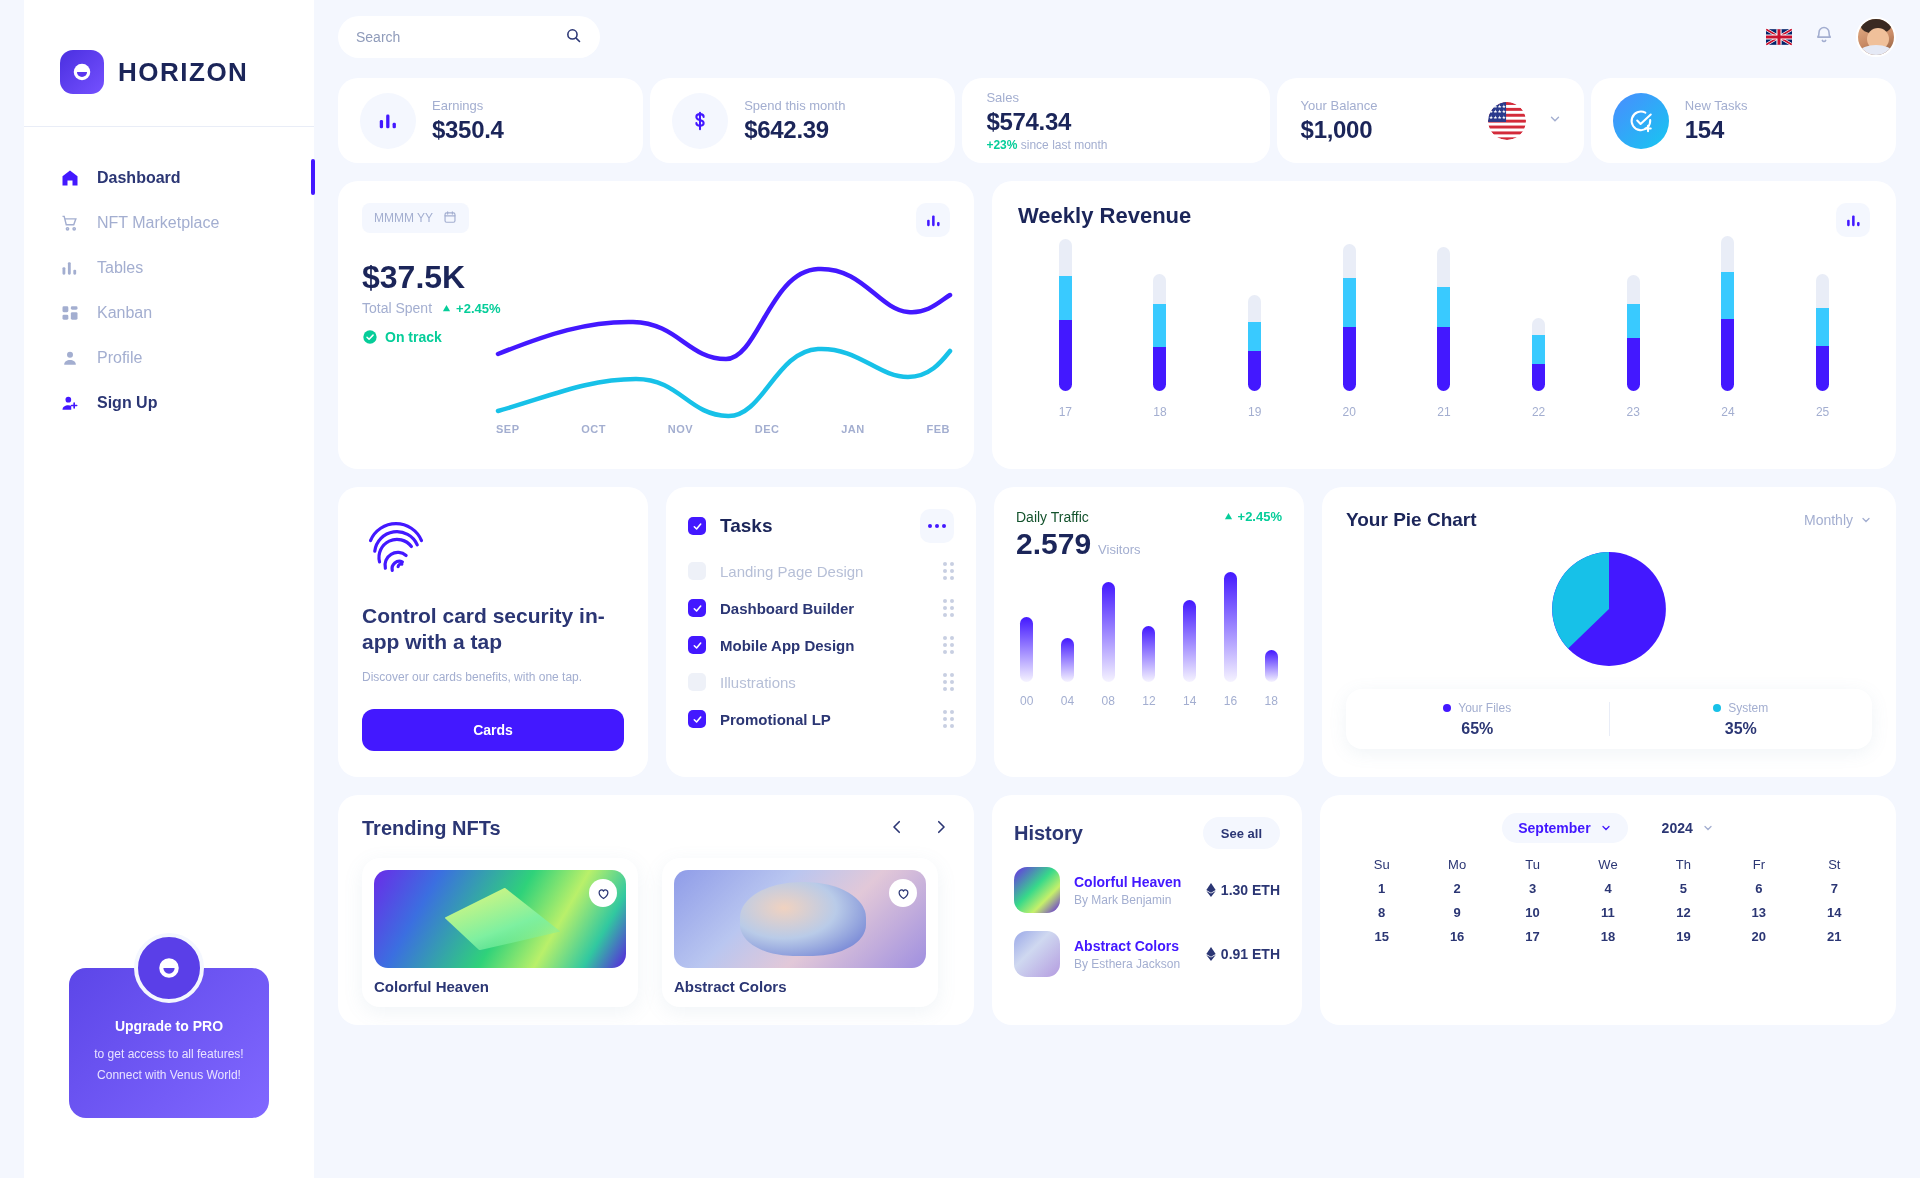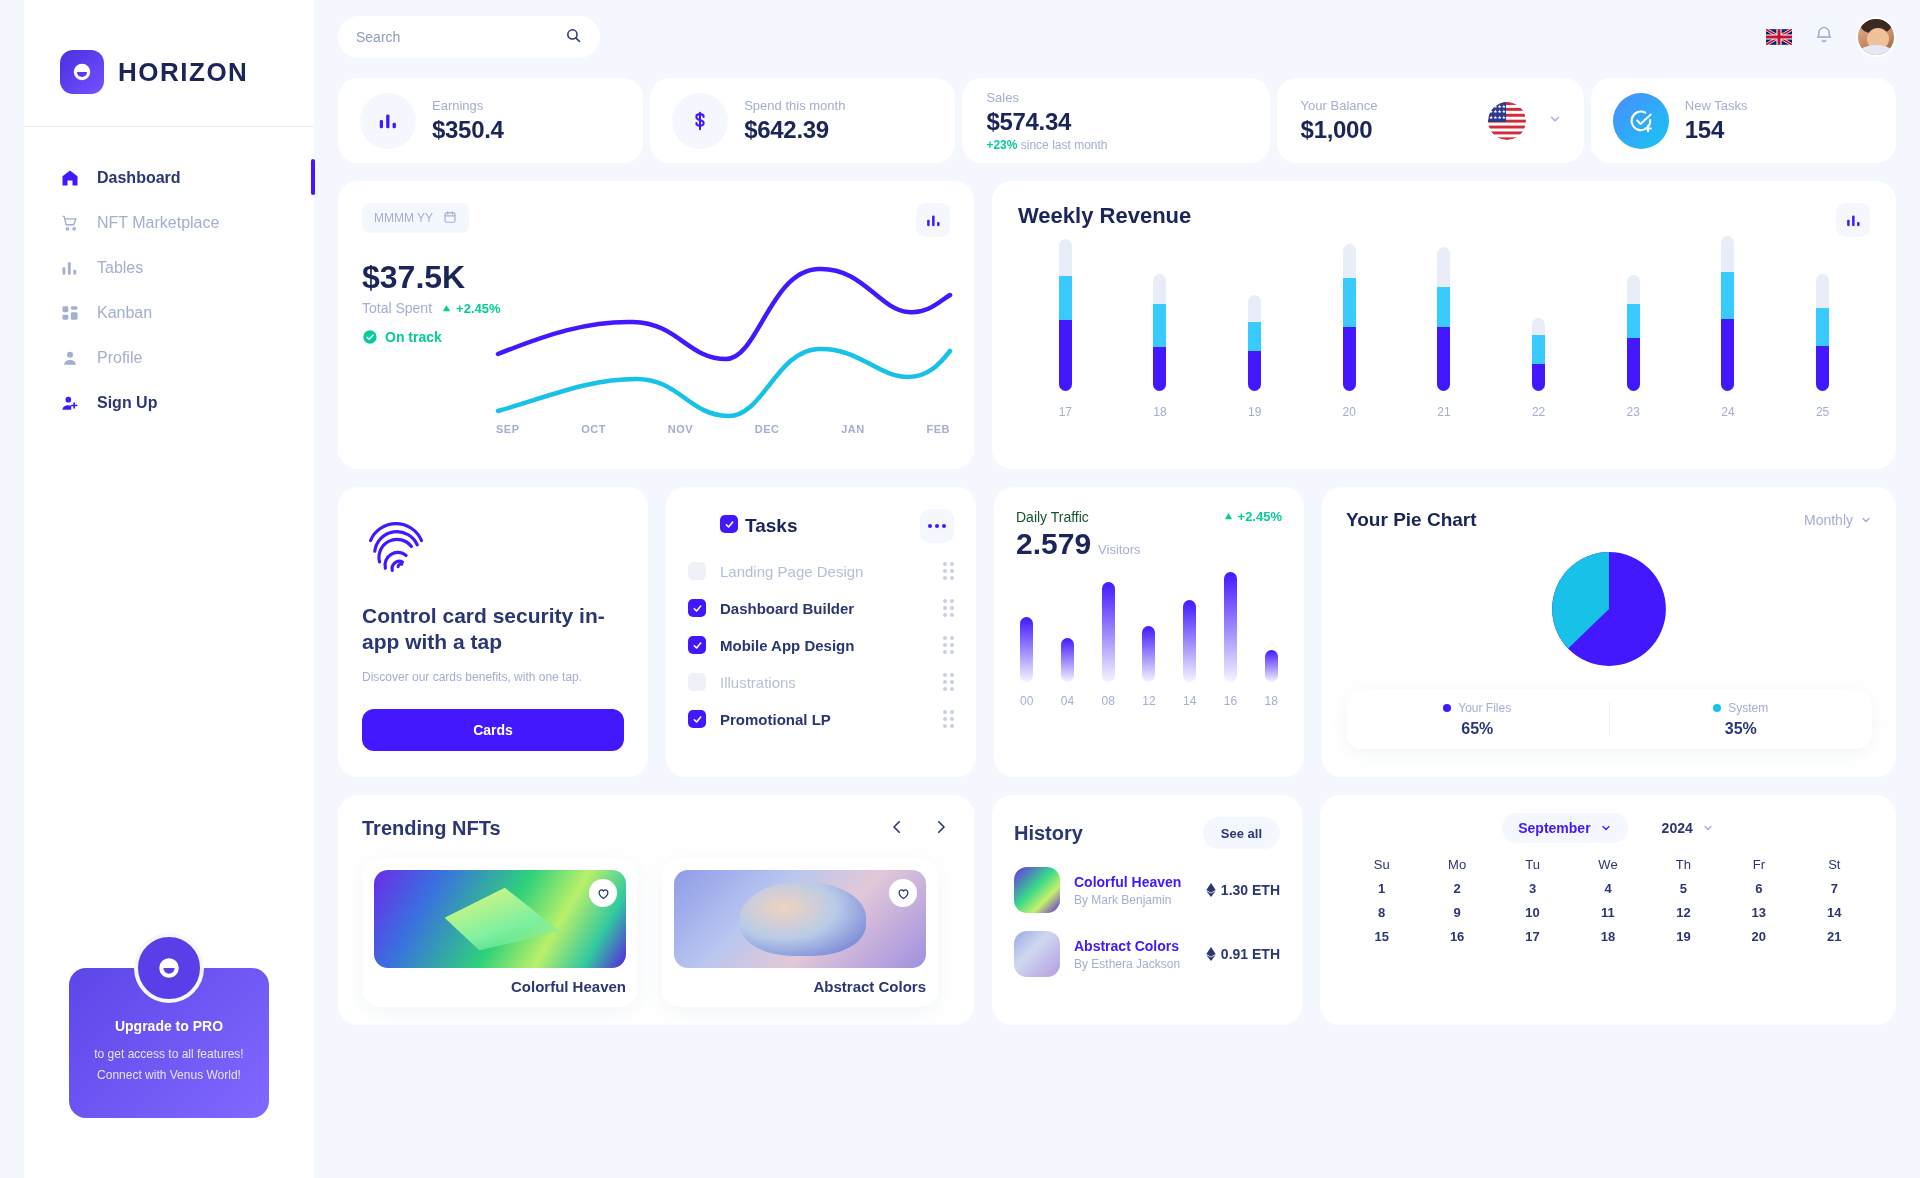--- a/index.html
+++ b/index.html
@@ -149,21 +149,21 @@
   .security { width: 310px; height: 290px; padding: 26px 24px; display: flex; flex-direction: column; }
   .security h3 { font-size: 21px; font-weight: 700; color: #2b3674; line-height: 1.25; margin-top: 18px; }
   .security p { font-size: 12px; color: #a3aed0; margin-top: 14px; }
   .btn-primary {
     margin-top: auto; height: 42px; border-radius: 12px; background: #4318ff; color: #fff;
     font-size: 14px; font-weight: 700; border: none; cursor: pointer; font-family: inherit;
   }
 
   .tasks { width: 310px; height: 290px; padding: 22px 22px; }
   .tasks-head { display: flex; align-items: center; justify-content: space-between; }
-  .tasks-head-left { display: flex; gap: 7px; margin-left: 32px; }
+  .tasks-head-left { display: flex; align-items: center; gap: 14px; }
   .tasks h3 { font-size: 19px; font-weight: 700; color: #1b2559; }
   .cb { width: 18px; height: 18px; border-radius: 5px; flex-shrink: 0; }
   .cb.on { background: #4318ff; display: flex; align-items: center; justify-content: center; }
   .cb.off { background: #eef1f8; }
   .task-row { display: flex; align-items: center; gap: 14px; margin-top: 19px; }
   .task-row .t { font-size: 15px; font-weight: 700; color: #2b3674; flex: 1; }
   .task-row.off .t { color: #b6bfd7; font-weight: 500; }
   .dots6 { display: grid; grid-template-columns: repeat(2, 4px); gap: 3px; }
   .dots6 i { width: 4px; height: 4px; border-radius: 50%; background: #c8cfe2; display: block; }
   .menu-btn { width: 34px; height: 34px; border-radius: 10px; background: #f4f7fe; display: flex; align-items: center; justify-content: center; gap: 3px; }
@@ -188,21 +188,21 @@
     box-shadow: 0 4px 18px rgba(112,144,176,0.10);
     display: flex; align-items: center;
   }
   .leg { flex: 1; text-align: center; }
   .leg-top { display: flex; align-items: center; justify-content: center; gap: 7px; font-size: 12px; color: #a3aed0; font-weight: 500; }
   .leg-dot { width: 8px; height: 8px; border-radius: 50%; }
   .leg-val { font-size: 16px; font-weight: 700; color: #2b3674; margin-top: 5px; }
   .leg-sep { width: 1px; height: 34px; background: #e9edf7; }
 
   
-  .nfts { width: 636px; height: 230px; padding: 22px 24px; overflow: hidden; text-align: right; }
+  .nfts { width: 636px; height: 230px; padding: 22px 24px; overflow: hidden; }
   .nfts-head { display: flex; justify-content: space-between; align-items: center; }
   .nfts h3 { font-size: 20px; font-weight: 700; color: #2b3674; }
   .arrows { display: flex; gap: 26px; color: #2b3674; }
   .nft-grid { display: flex; gap: 24px; margin-top: 18px; }
   .nft-card { width: 276px; background: #fff; border-radius: 18px; box-shadow: 0 5px 20px rgba(112,144,176,0.10); padding: 12px; }
   .nft-img { height: 98px; border-radius: 14px; position: relative; overflow: hidden; }
   .nft-img.one { background: linear-gradient(120deg, #6a2ce8 0%, #3b6fe0 22%, #2fd27a 52%, #b9f06a 70%, #31c8a0 86%, #5a1fe0 100%); }
   .nft-img.two { background: linear-gradient(135deg, #8f9ce8 0%, #b9c6f0 35%, #e2c8d8 60%, #9f8fe0 100%); }
   .nft-img.one::after {
     content:''; position:absolute; left:28%; top:18%; width:46%; height:64%;

